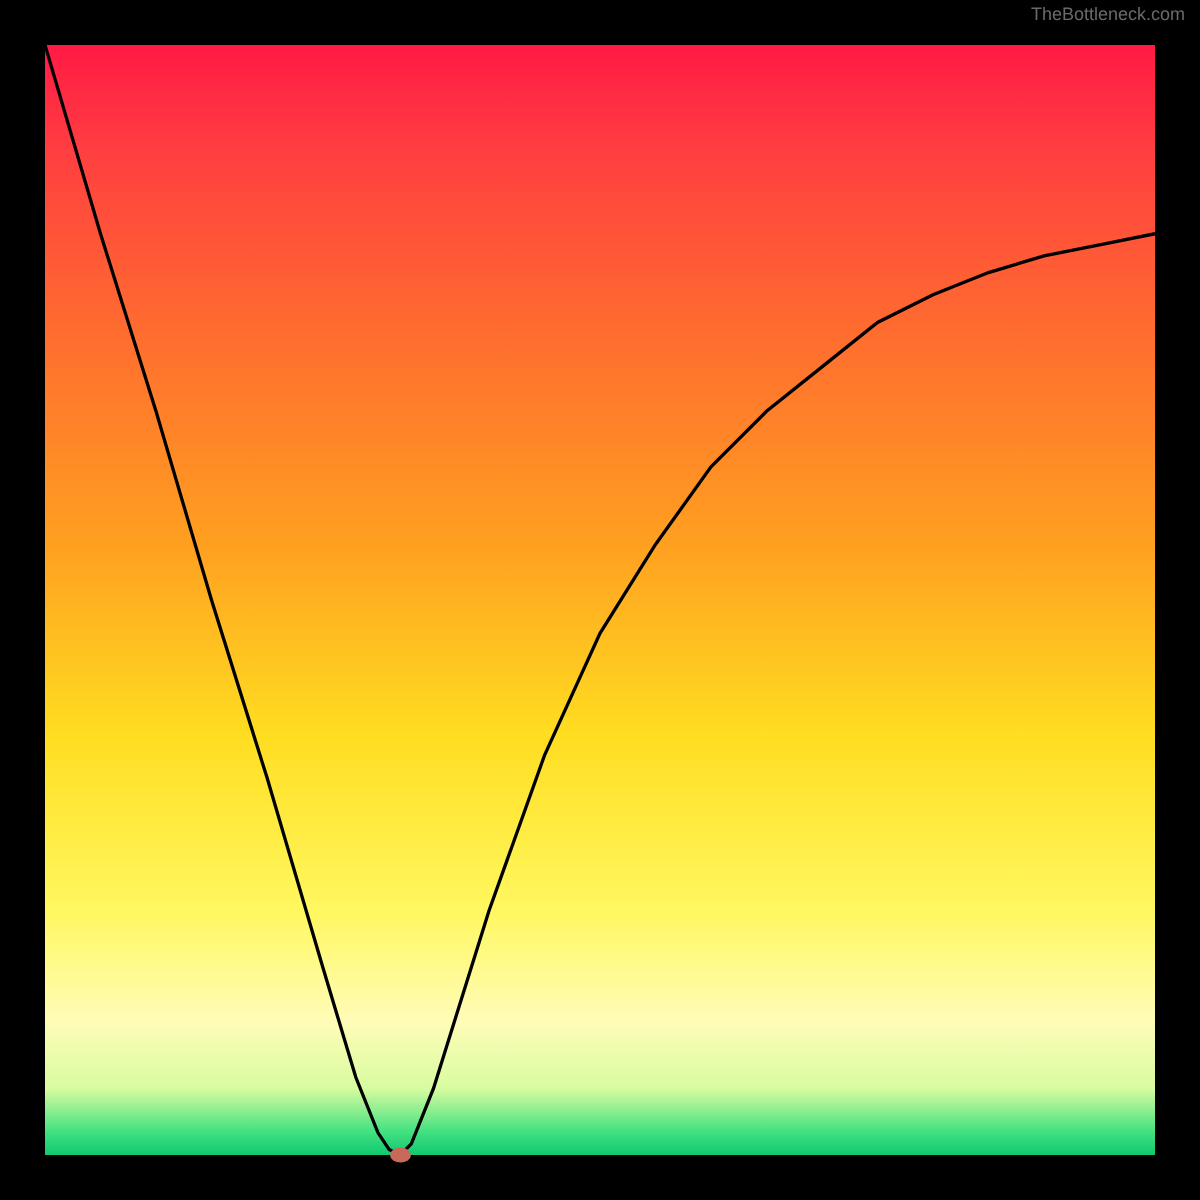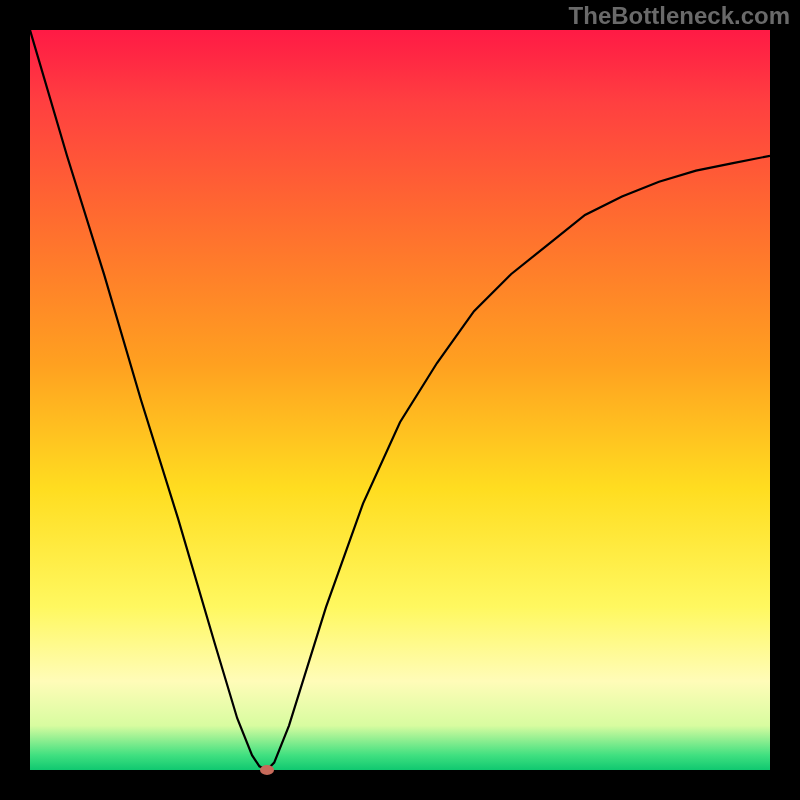--- a/index.html
+++ b/index.html
@@ -3,22 +3,22 @@
 <meta charset="utf-8">
 <style>
   * { margin: 0; padding: 0; box-sizing: border-box; }
   html, body { width: 800px; height: 800px; overflow: hidden; }
   body { background: #000; position: relative; font-family: Arial, sans-serif; }
   .watermark {
     position: absolute;
     top: 2px;
     right: 10px;
     color: #6a6a6a;
-    font-size: 24px;
-    font-weight: 700;
+    font-size: 12px;
+    font-weight: 400;
     z-index: 10;
   }
   .plot-wrap {
     position: absolute;
     left: 30px;
     top: 30px;
     width: 740px;
     height: 740px;
     background: linear-gradient(to bottom,
       #ff1a45 0%,

